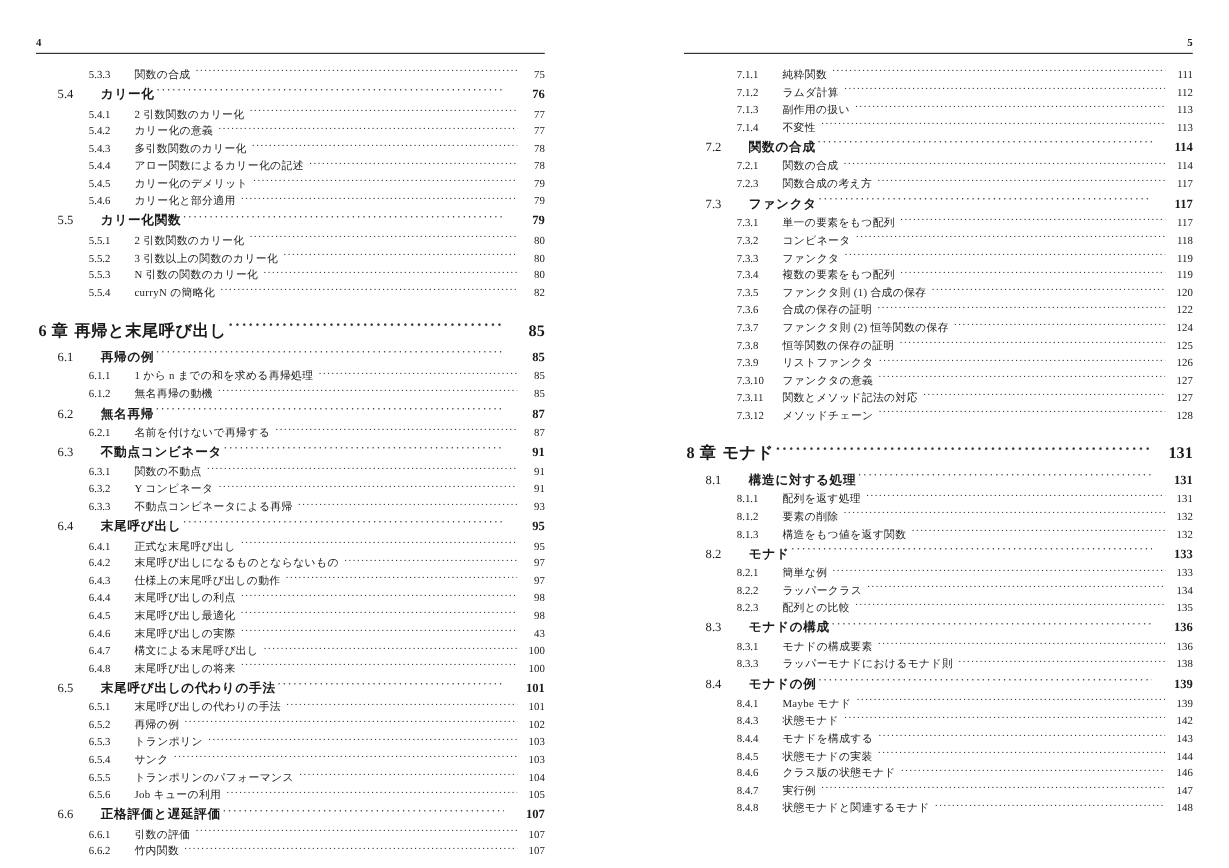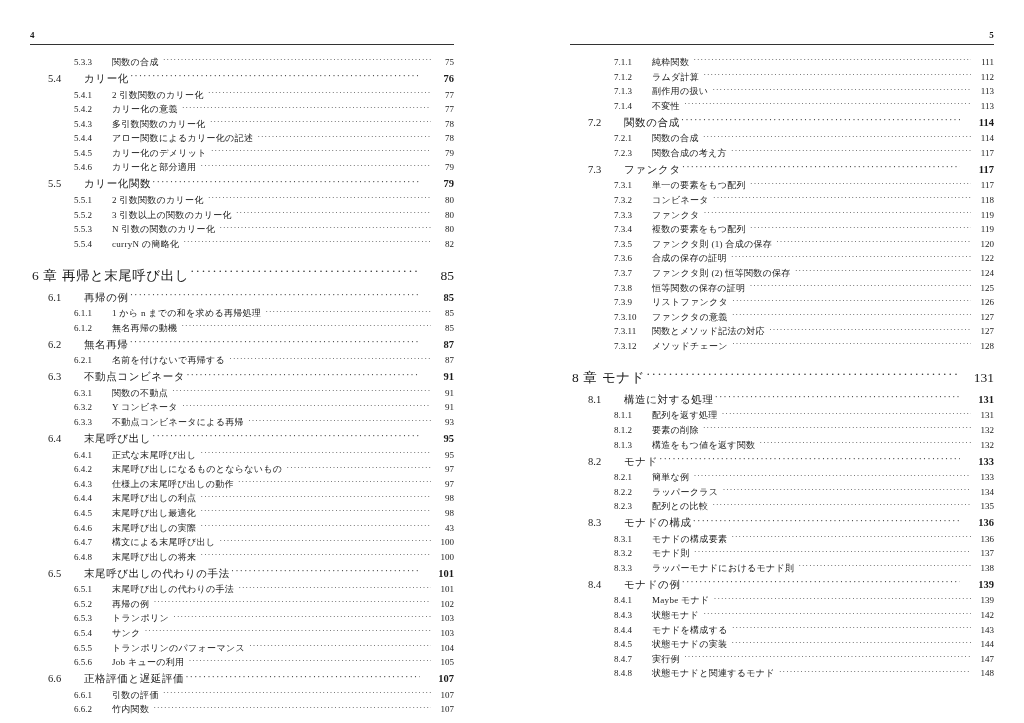--- a/index.html
+++ b/index.html
@@ -92,36 +92,36 @@
     text-align: right;
     font-variant-numeric: lining-nums;
   }
 
   
   .entry.chapter {
     font-size: 13.5px;
     margin-top: 16px;
     margin-bottom: 5px;
     padding-left: 2px;
-    font-weight: normal;
+    font-weight: bold;
   }
   .entry.chapter .num   { width: 30px; letter-spacing: 0.5px; }
   .entry.chapter .title { letter-spacing: 0.5px; padding-right: 1px; }
   .entry.chapter .pg    { width: 30px; font-size: 13.5px; padding-left: 5px; }
   .entry.chapter .leader::before { letter-spacing: 1.1px; }
 
   
   .entry.section {
     font-size: 10.5px;
     margin-top: 2.5px;
     margin-bottom: 2.5px;
     padding-left: 18px;
   }
   .entry.section .num   { width: 36px; }
-  .entry.section .title { letter-spacing: 0.6px; padding-right: 1px; }
+  .entry.section .title { letter-spacing: 0.6px; padding-right: 1px; font-weight: bold; }
   .entry.section .pg    { width: 28px; padding-left: 6px; font-weight: bold; }
   .entry.section .leader::before { letter-spacing: 0.9px; }
 
   
   .entry.subsection {
     font-size: 9px;
     margin-top: 1.6px;
     margin-bottom: 1.6px;
     padding-left: 44px;
   }
@@ -582,26 +582,20 @@
           <span class="leader"></span>
           <span class="pg">136</span>
         </div>
         <div class="entry subsection">
           <span class="num">8.3.1</span>
           <span class="title">モナドの構成要素</span>
           <span class="leader"></span>
           <span class="pg">136</span>
         </div>
         <div class="entry subsection">
-          <span class="num">8.3.2</span>
-          <span class="title">モナド則</span>
-          <span class="leader"></span>
-          <span class="pg">137</span>
-        </div>
-        <div class="entry subsection">
           <span class="num">8.3.3</span>
           <span class="title">ラッパーモナドにおけるモナド則</span>
           <span class="leader"></span>
           <span class="pg">138</span>
         </div>
         <div class="entry section">
           <span class="num">8.4</span>
           <span class="title">モナドの例</span>
           <span class="leader"></span>
           <span class="pg">139</span>
@@ -624,20 +618,26 @@
           <span class="leader"></span>
           <span class="pg">143</span>
         </div>
         <div class="entry subsection">
           <span class="num">8.4.5</span>
           <span class="title">状態モナドの実装</span>
           <span class="leader"></span>
           <span class="pg">144</span>
         </div>
         <div class="entry subsection">
+          <span class="num">8.4.6</span>
+          <span class="title">クラス版の状態モナド</span>
+          <span class="leader"></span>
+          <span class="pg">146</span>
+        </div>
+        <div class="entry subsection">
           <span class="num">8.4.7</span>
           <span class="title">実行例</span>
           <span class="leader"></span>
           <span class="pg">147</span>
         </div>
         <div class="entry subsection">
           <span class="num">8.4.8</span>
           <span class="title">状態モナドと関連するモナド</span>
           <span class="leader"></span>
           <span class="pg">148</span>

